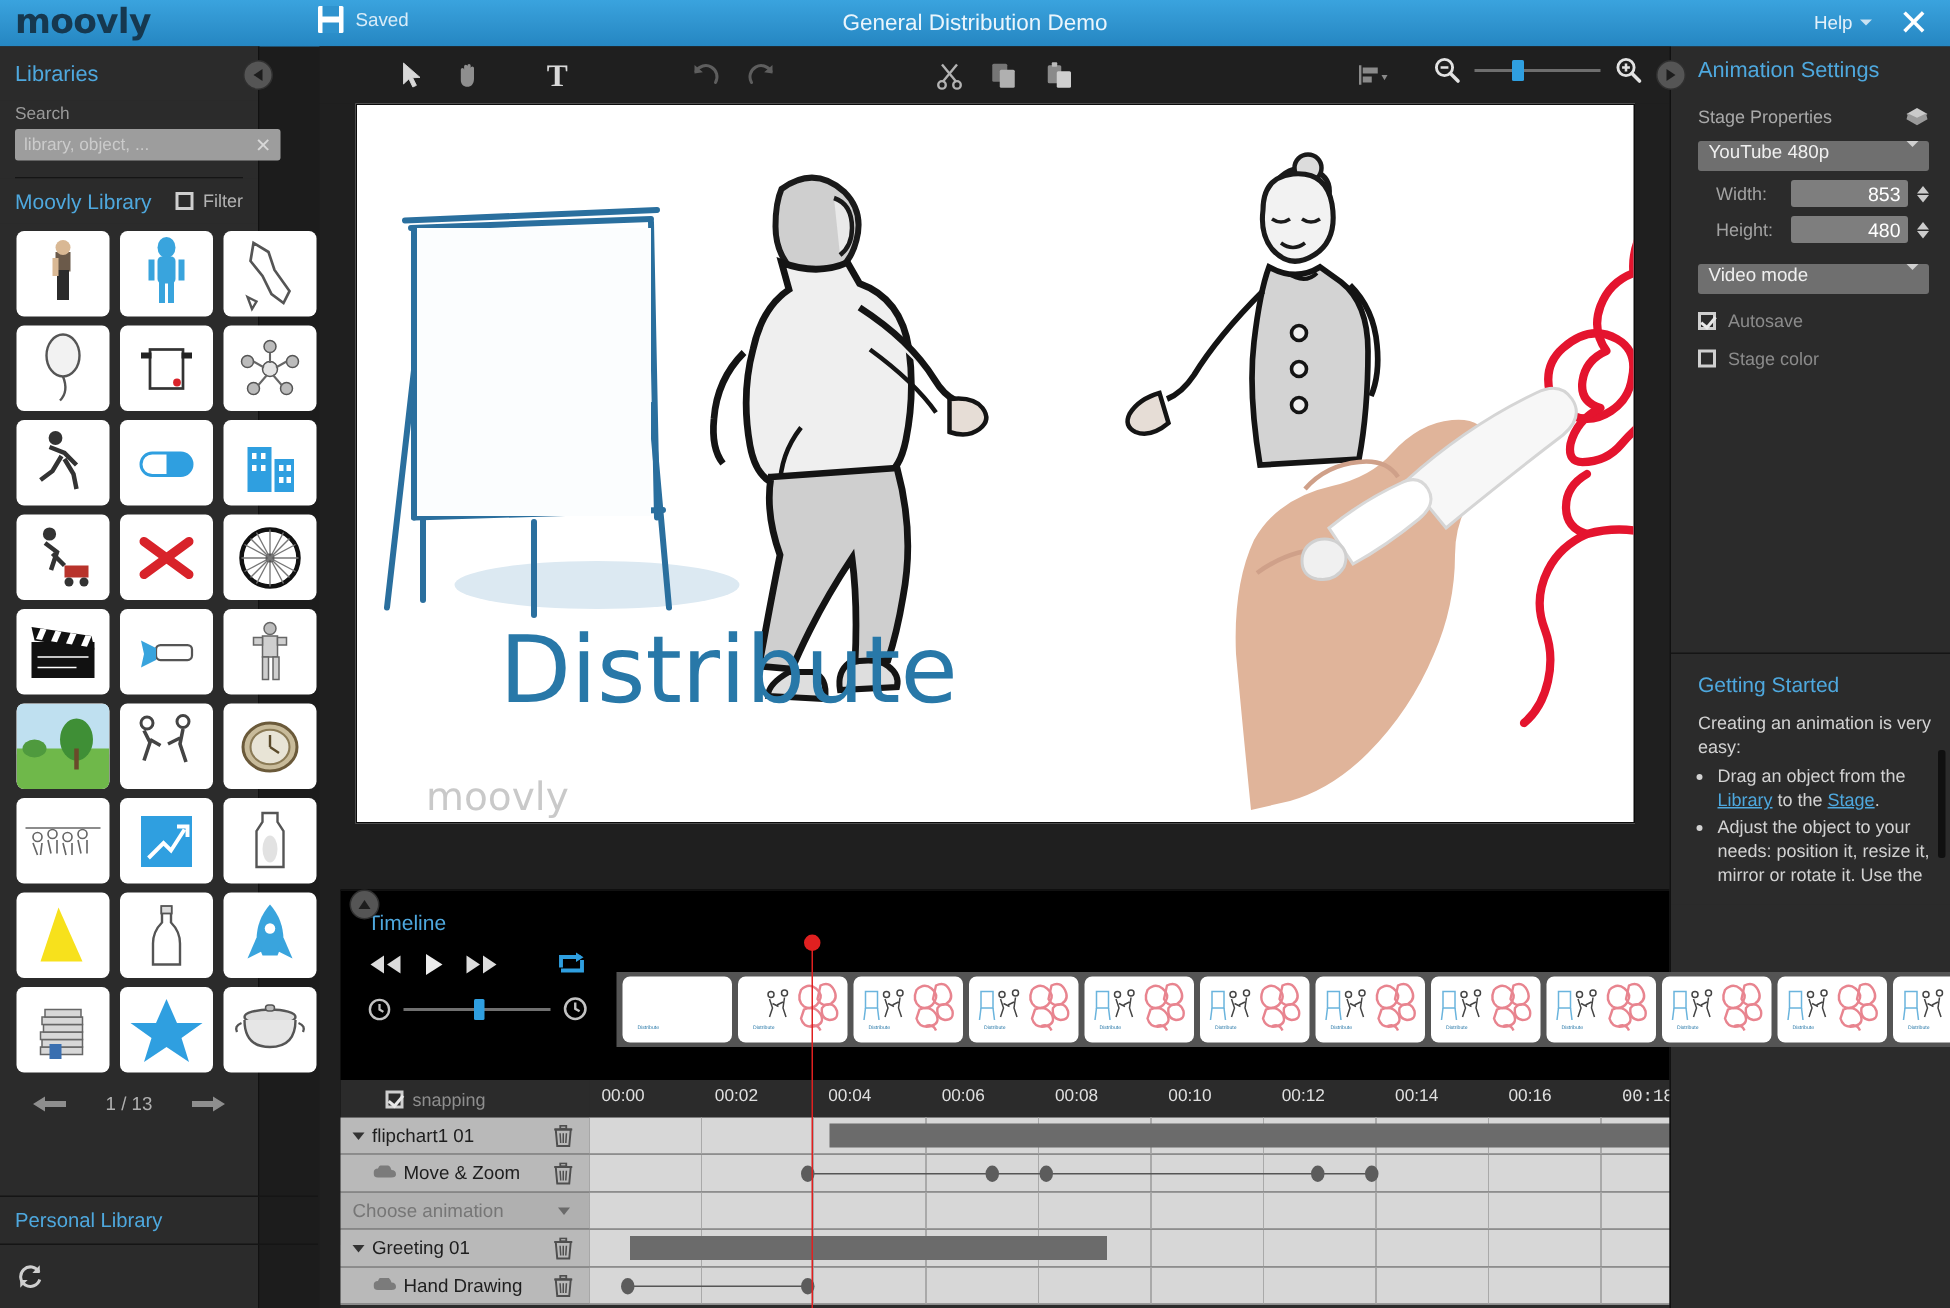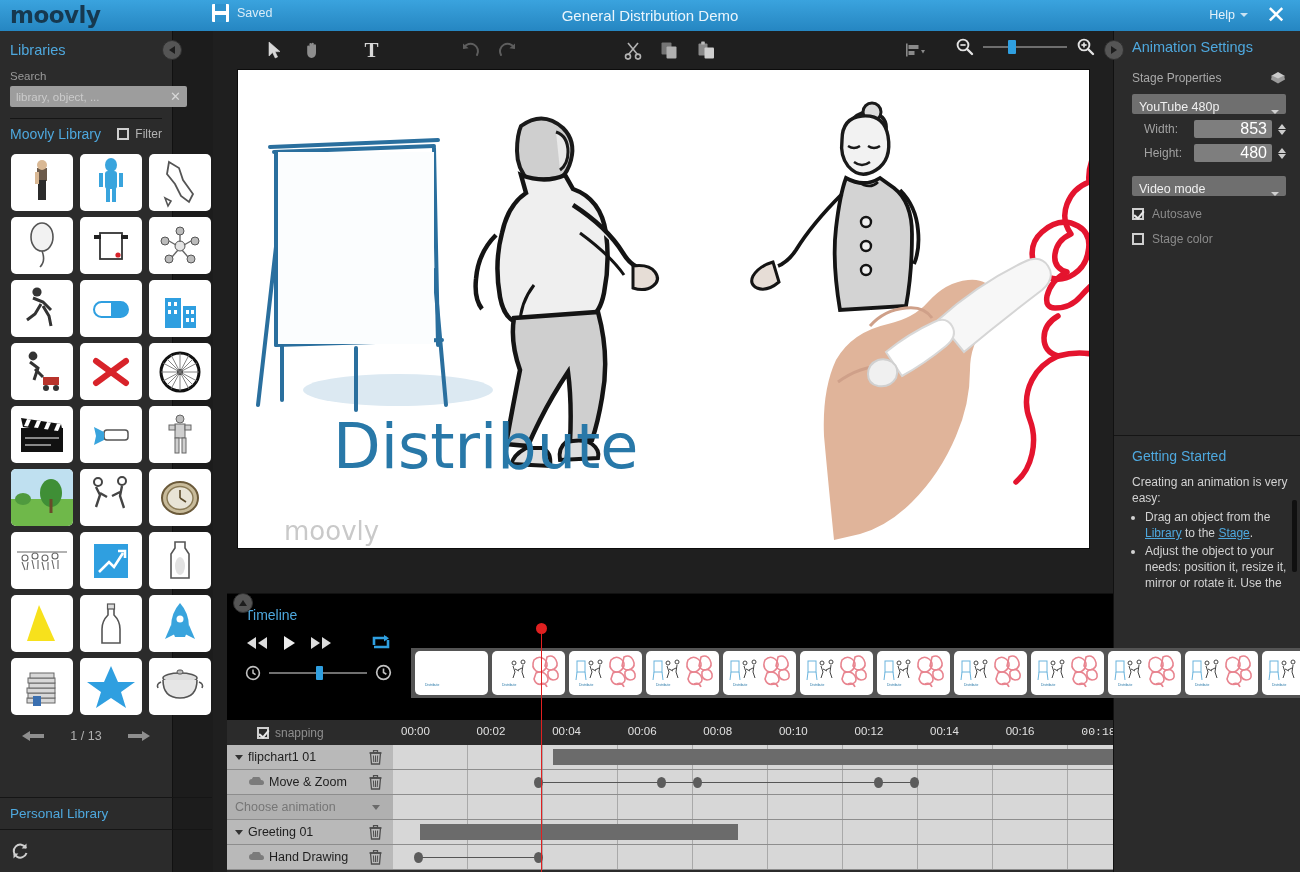--- a/index.html
+++ b/index.html
@@ -290,31 +290,31 @@
     padding: 8px 14px 0 18px;
   }
   .rp-sub { color: #a9a9a9; font-size: 12px; }
   .rp-field-row {
     display: flex; align-items: center; justify-content: flex-end;
     padding: 0 14px 0 18px; margin-top: 6px; gap: 6px;
   }
   .rp-field-label { color: #a2a2a2; font-size: 12px; flex: 1; text-align: left; padding-left: 12px; }
   .rp-input {
     width: 78px; height: 18px; background: #7e7e7e; border: none;
-    border-radius: 2px; color: #fff; font-size: 16px; text-align: right;
+    border-radius: 2px; color: #fff; font-size: 13px; text-align: right;
     padding-right: 5px; font-family: "Liberation Sans", sans-serif; outline: none;
   }
   .spinner { display: flex; flex-direction: column; gap: 1px; cursor: pointer; }
   .sp-up { width: 0; height: 0; border-left: 4px solid transparent;
     border-right: 4px solid transparent; border-bottom: 5px solid #ccc; }
   .sp-dn { width: 0; height: 0; border-left: 4px solid transparent;
     border-right: 4px solid transparent; border-top: 5px solid #ccc; }
   .rp-select {
     margin: 9px 14px 0 18px; height: 20px; background: #6f6f6f;
-    border-radius: 2px; display: flex; align-items: flex-end;
+    border-radius: 2px; display: flex; align-items: flex-start;
     padding: 0 7px; justify-content: space-between; cursor: pointer;
   }
   .rp-select-text { color: #efefef; font-size: 12.5px; }
   .rp-chk-row {
     display: flex; align-items: center; gap: 8px;
     padding: 11px 0 0 18px; cursor: pointer;
   }
   .rp-chk-label { color: #8b8b8b; font-size: 12px; }
 
   .getting-started {

